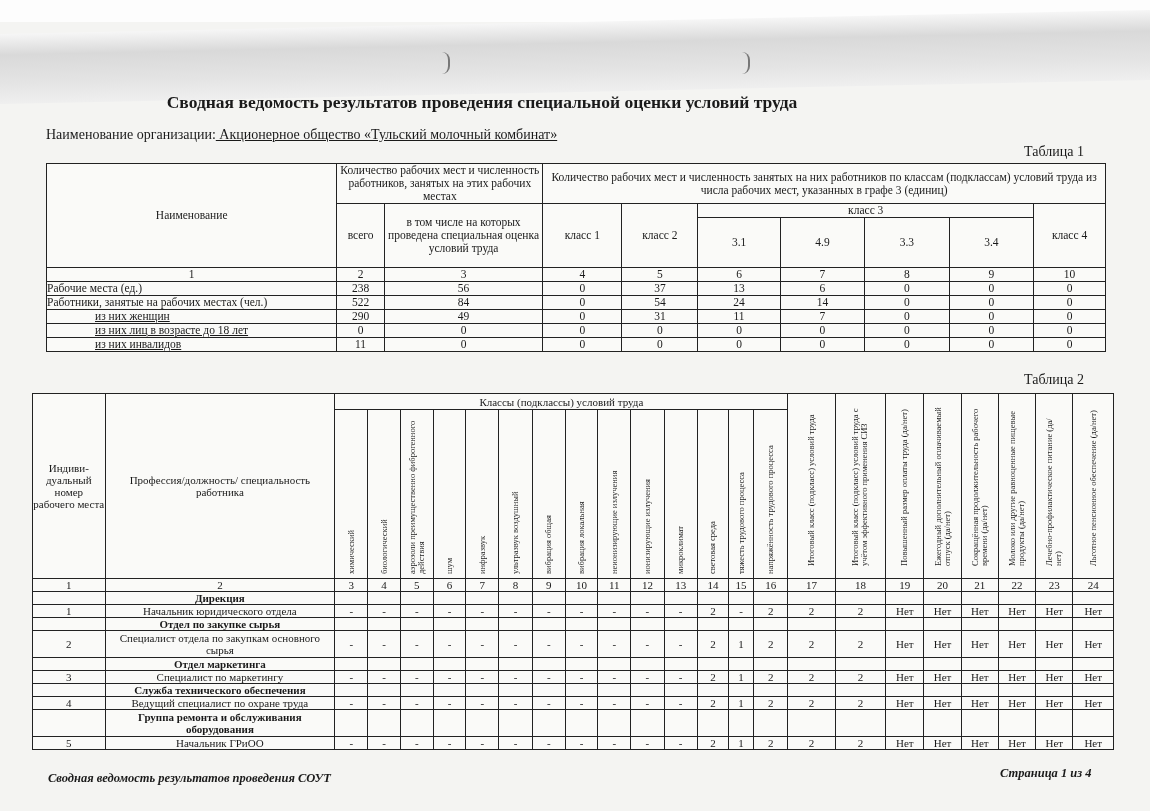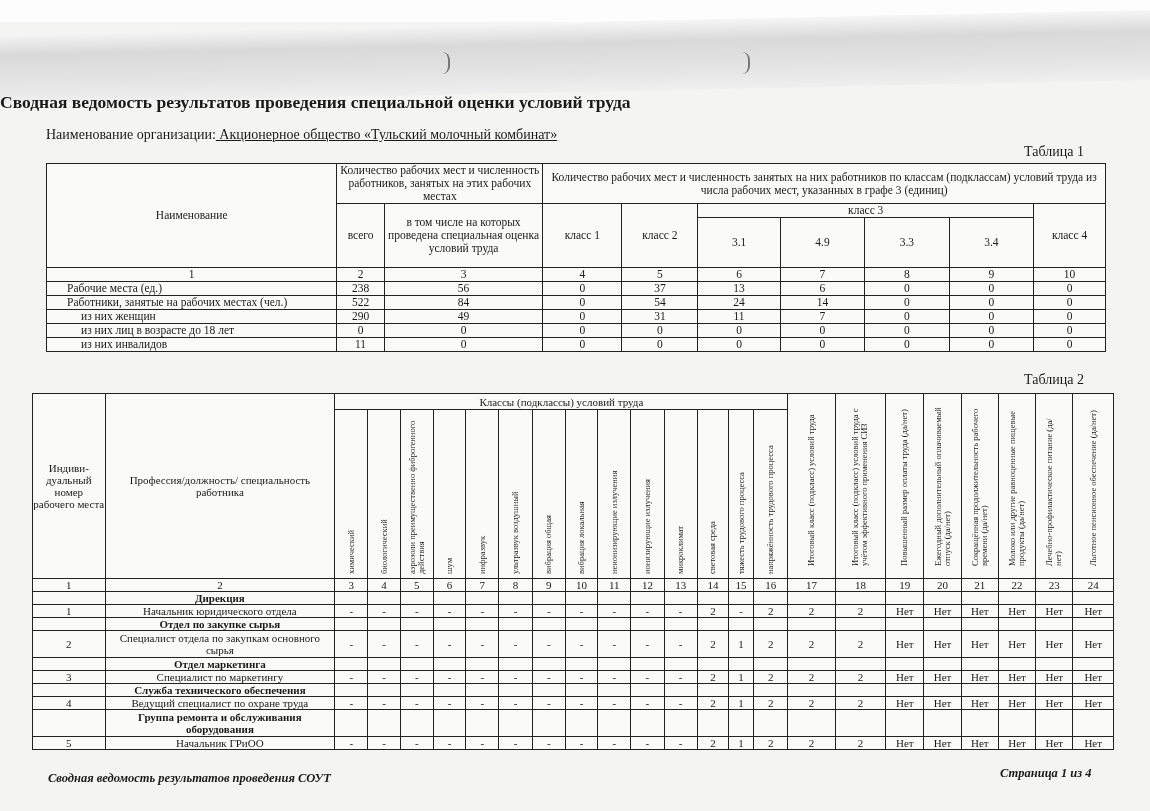--- a/index.html
+++ b/index.html
@@ -10,32 +10,32 @@
     color:#1a1a1a;
   }
   .scan-band {
     position:absolute; left:0; top:22px; width:1150px; height:70px;
     background:linear-gradient(180deg,#f6f6f6 0%,#d9d9d9 30%,#e4e4e4 70%,#efefef 100%);
     transform:skewY(-1.2deg);
   }
   .scan-top { position:absolute; left:0; top:0; width:1150px; height:22px; background:#fdfdfd; }
   .hole { position:absolute; top:52px; width:6px; height:22px; border-right:2px solid #777; border-radius:0 10px 10px 0; }
   .title {
-    position:absolute; left:0; width:964px; top:92px; text-align:left;
+    position:absolute; left:0; width:964px; top:92px; text-align:center;
     font-size:17.5px; font-weight:bold;
   }
   .org { position:absolute; left:46px; top:127px; font-size:14px; }
   .org .val { text-decoration:underline; }
   .tab-caption { position:absolute; font-size:14px; }
   table { border-collapse:collapse; position:absolute; background:#fafaf8; }
   td, th { border:1px solid #222; padding:0; text-align:center; font-weight:normal; }
   #t1 { left:46px; top:163px; width:1060px; font-size:11.5px; }
   #t1 td, #t1 th { line-height:13px; }
-  #t1 .name { text-align:left; padding-left:20px; }
-  #t1 .ind { padding-left:34px; }
+  #t1 .name { text-align:left; padding-left:0; }
+  #t1 .ind { padding-left:48px;text-decoration:underline; }
   #t2 { left:32px; top:393px; width:1082px; font-size:11px; }
   #t2 td, #t2 th { line-height:12px; }
   .vert {
     writing-mode:vertical-rl; transform:rotate(180deg);
     font-size:8.5px; line-height:9px; text-align:left;
     padding:4px 0; margin:0 auto; height:160px;
   }
   .sect { font-weight:bold; }
   .footer-l { position:absolute; left:48px; top:771px; font-size:12.5px; font-style:italic; font-weight:bold; }
   .footer-r { position:absolute; left:1000px; top:766px; font-size:12.5px; font-style:italic; font-weight:bold; }

